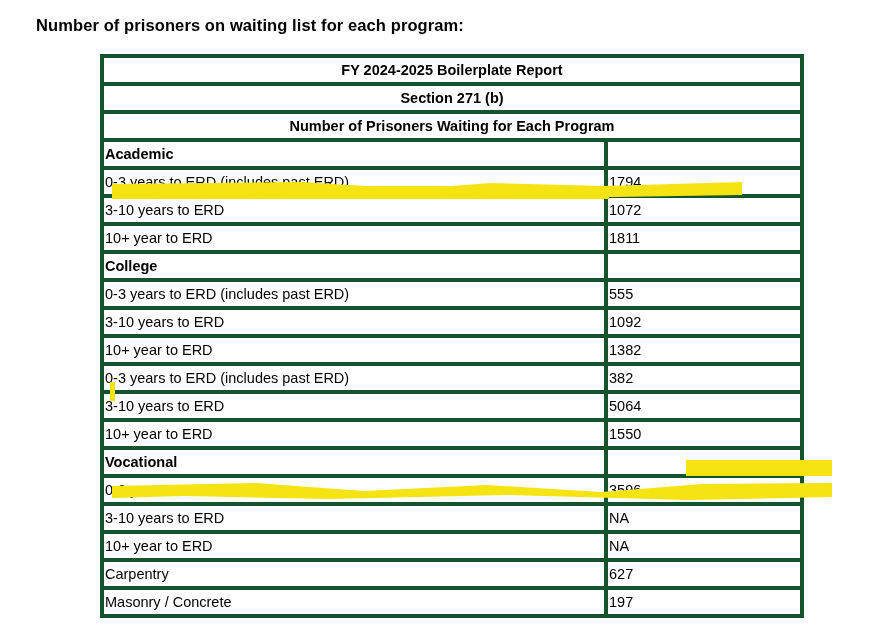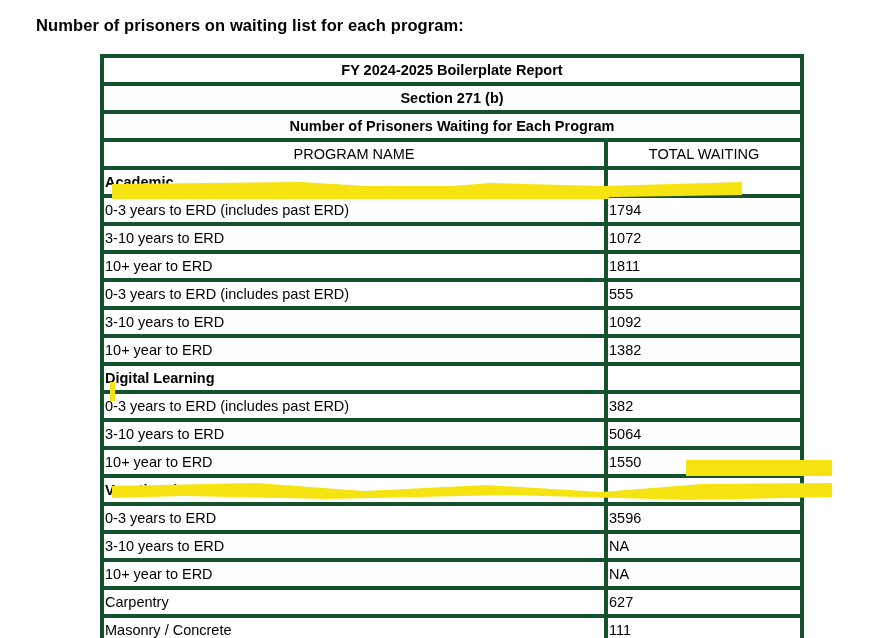--- a/index.html
+++ b/index.html
@@ -112,59 +112,55 @@
     <tbody>
       <tr class="title-row">
         <td colspan="2">FY 2024-2025 Boilerplate Report</td>
       </tr>
       <tr class="title-row">
         <td colspan="2">Section 271 (b)</td>
       </tr>
       <tr class="title-row">
         <td colspan="2">Number of Prisoners Waiting for Each Program</td>
       </tr>
-      <tr class="colhead">
-        <td>PROGRAM NAME</td>
-        <td>TOTAL WAITING</td>
-      </tr>
 
       <tr class="group">
         <td class="name">Academic</td>
         <td class="total"></td>
       </tr>
       <tr>
         <td class="name">0-3 years to ERD (includes past ERD)</td>
         <td class="total">1794</td>
       </tr>
       <tr>
         <td class="name">3-10 years to ERD</td>
         <td class="total">1072</td>
       </tr>
       <tr>
         <td class="name">10+ year to ERD</td>
         <td class="total">1811</td>
       </tr>
 
+      <tr class="group">
+        <td class="name">College</td>
+        <td class="total"></td>
+      </tr>
       <tr>
         <td class="name">0-3 years to ERD (includes past ERD)</td>
         <td class="total">555</td>
       </tr>
       <tr>
         <td class="name">3-10 years to ERD</td>
         <td class="total">1092</td>
       </tr>
       <tr>
         <td class="name">10+ year to ERD</td>
         <td class="total">1382</td>
       </tr>
 
-      <tr class="group">
-        <td class="name">Digital Learning</td>
-        <td class="total"></td>
-      </tr>
       <tr>
         <td class="name">0-3 years to ERD (includes past ERD)</td>
         <td class="total">382</td>
       </tr>
       <tr>
         <td class="name">3-10 years to ERD</td>
         <td class="total">5064</td>
       </tr>
       <tr>
         <td class="name">10+ year to ERD</td>
@@ -186,21 +182,21 @@
       <tr>
         <td class="name">10+ year to ERD</td>
         <td class="total">NA</td>
       </tr>
       <tr>
         <td class="name">Carpentry</td>
         <td class="total">627</td>
       </tr>
       <tr>
         <td class="name">Masonry / Concrete</td>
-        <td class="total">111</td>
+        <td class="total">197</td>
       </tr>
     </tbody>
   </table>
 </div>
 
 <div class="hl-layer">
   <div class="hl hl-a2"></div>
   <div class="hl hl-a1"></div>
   <div class="hl hl-c"></div>
   <div class="hl hl-b2"></div>

